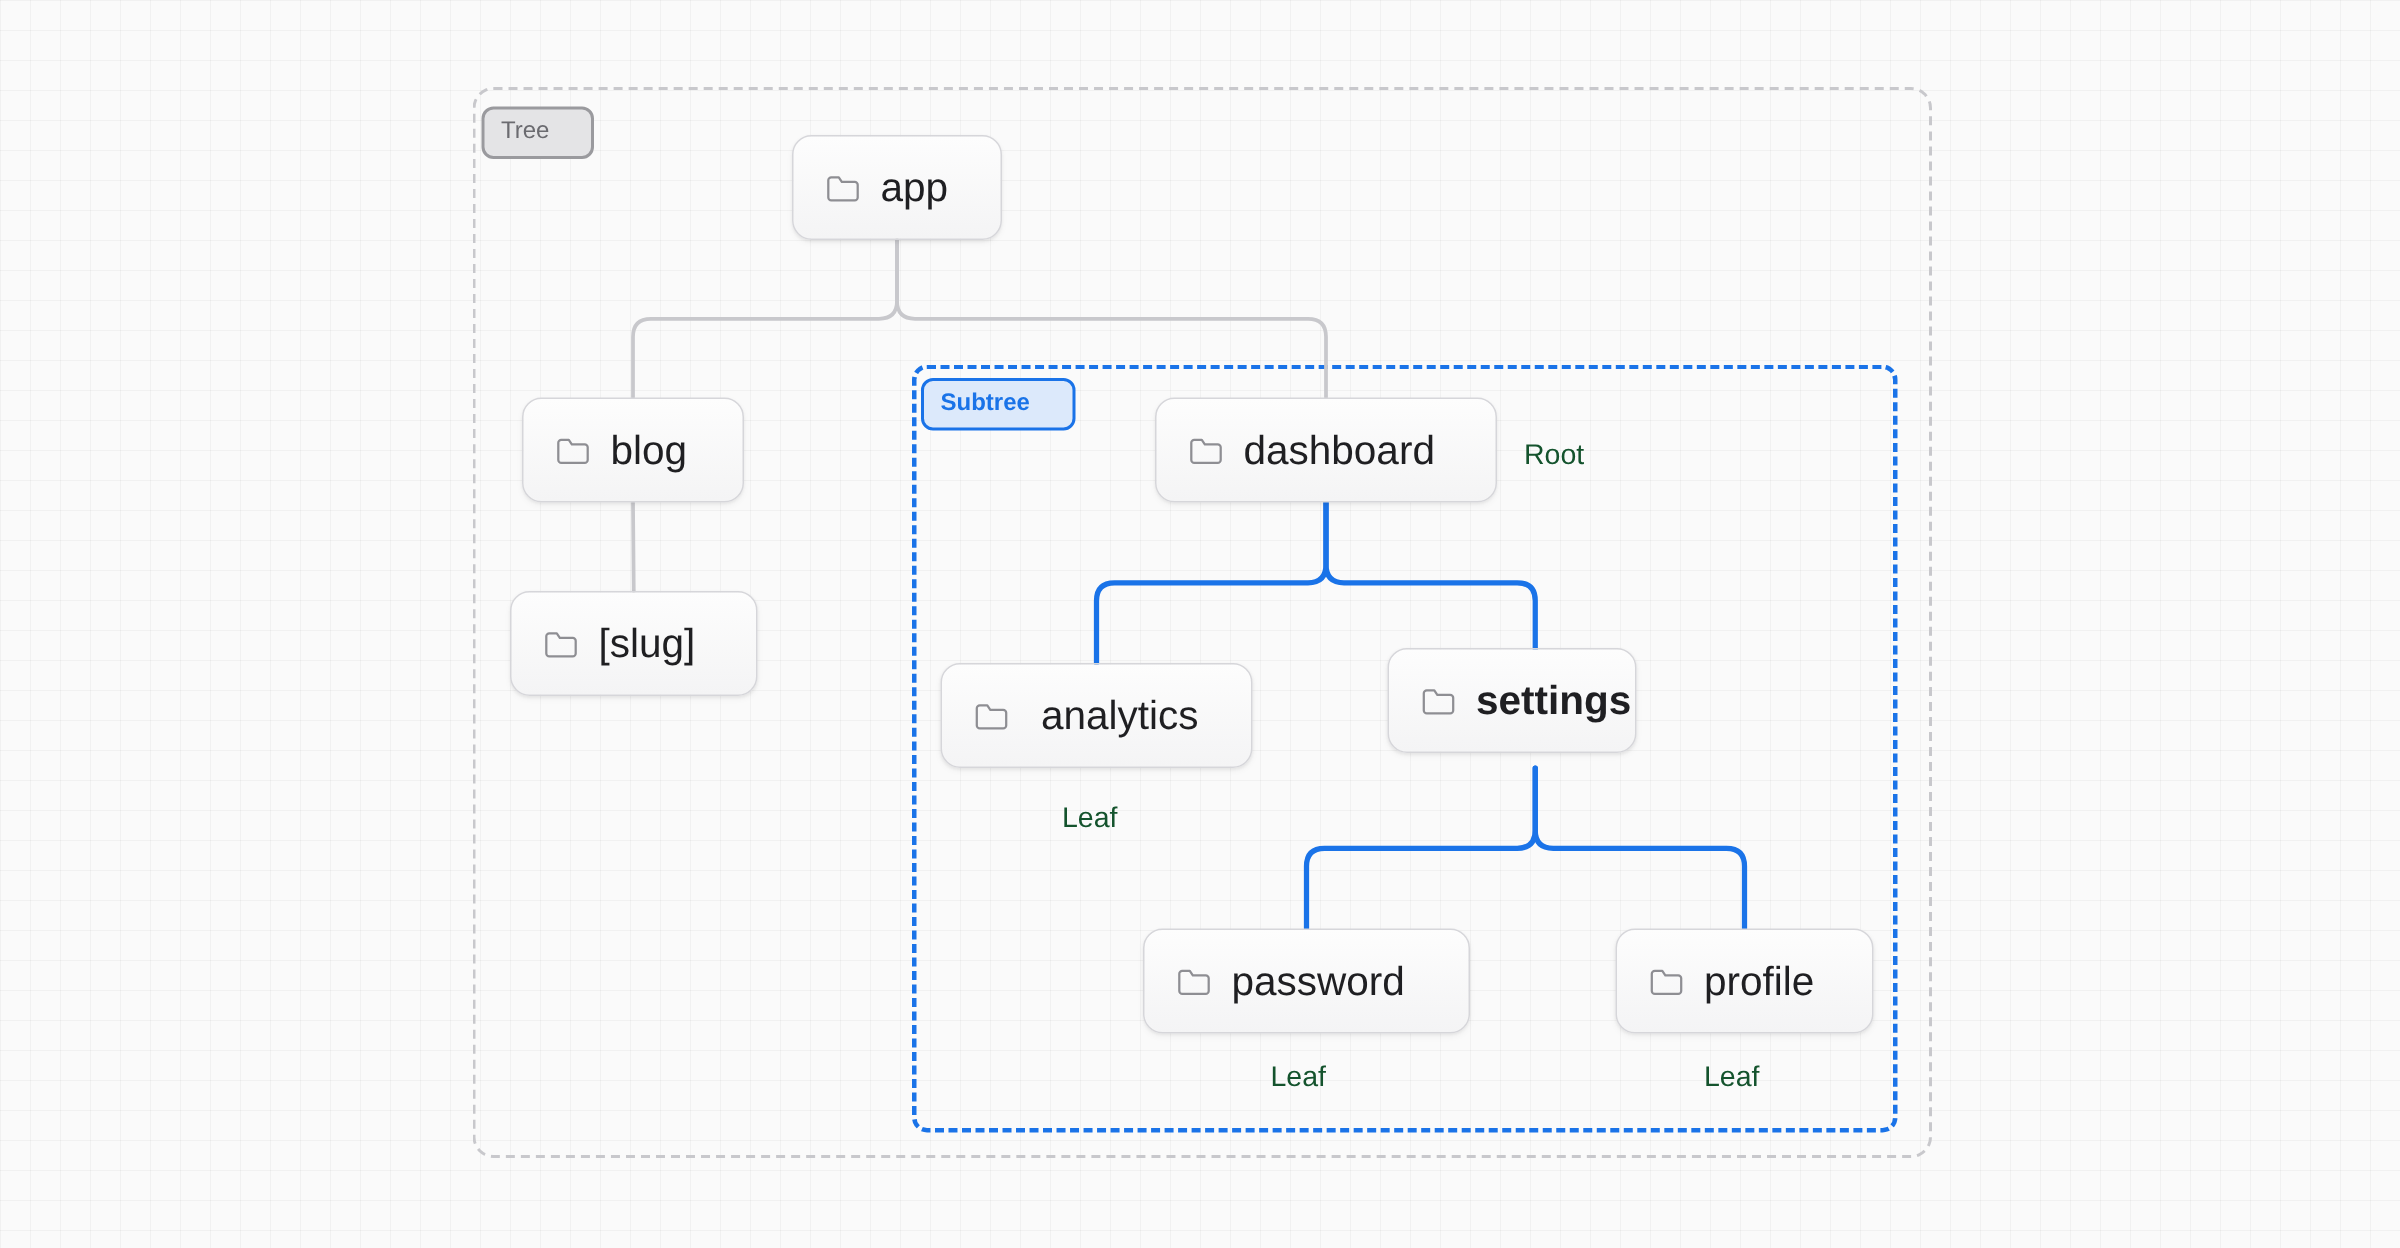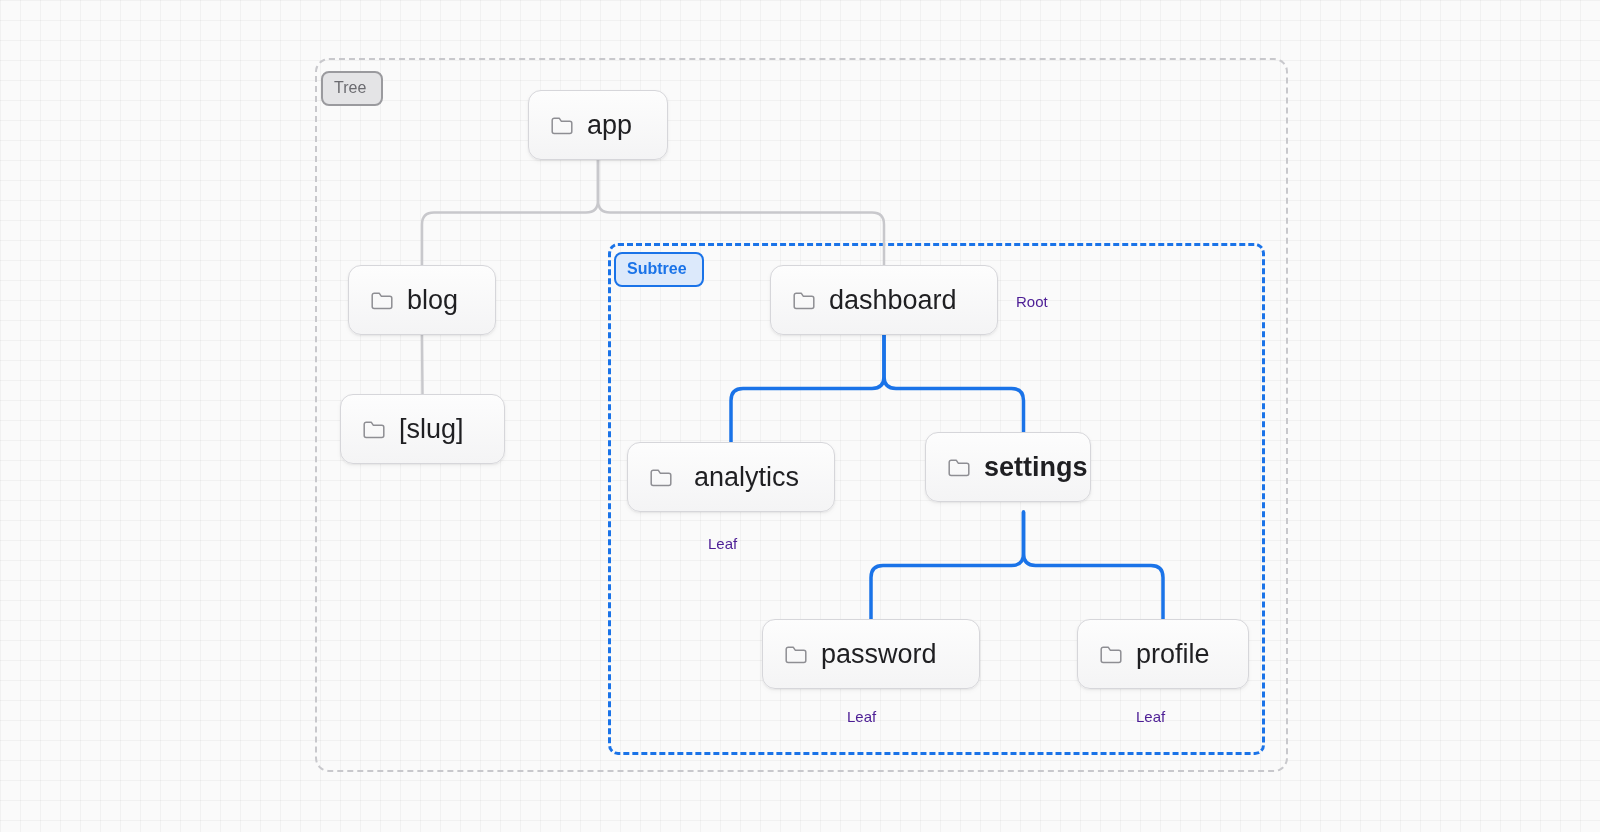--- a/index.html
+++ b/index.html
@@ -47,21 +47,21 @@
   }
   .group-subtree {
     border: 3px dashed #1a73e8;
     border-radius: 10px;
   }
 
   .group-badge {
     position: absolute;
     font-size: 16px;
     line-height: 1;
-    padding: 7px 15px 8px 11px;
+    padding: 7px 28px 8px 11px;
     border-radius: 8px;
     white-space: nowrap;
     z-index: 6;
   }
   .badge-tree {
     border: 2px solid #9a9a9e;
     background: #e4e4e6;
     color: #6b6b70;
   }
   .badge-subtree {
@@ -94,22 +94,22 @@
   .folder-icon {
     flex: 0 0 auto;
     width: 22px;
     height: 19px;
     display: block;
   }
 
   
   .annotation {
     position: absolute;
-    font-size: 15px;
-    color: #4c1d95;
+    font-size: 19px;
+    color: #14532d;
     line-height: 1;
     white-space: nowrap;
     z-index: 5;
   }
 </style>
 </head>
 <body>
 
 <div id="canvas">
 

